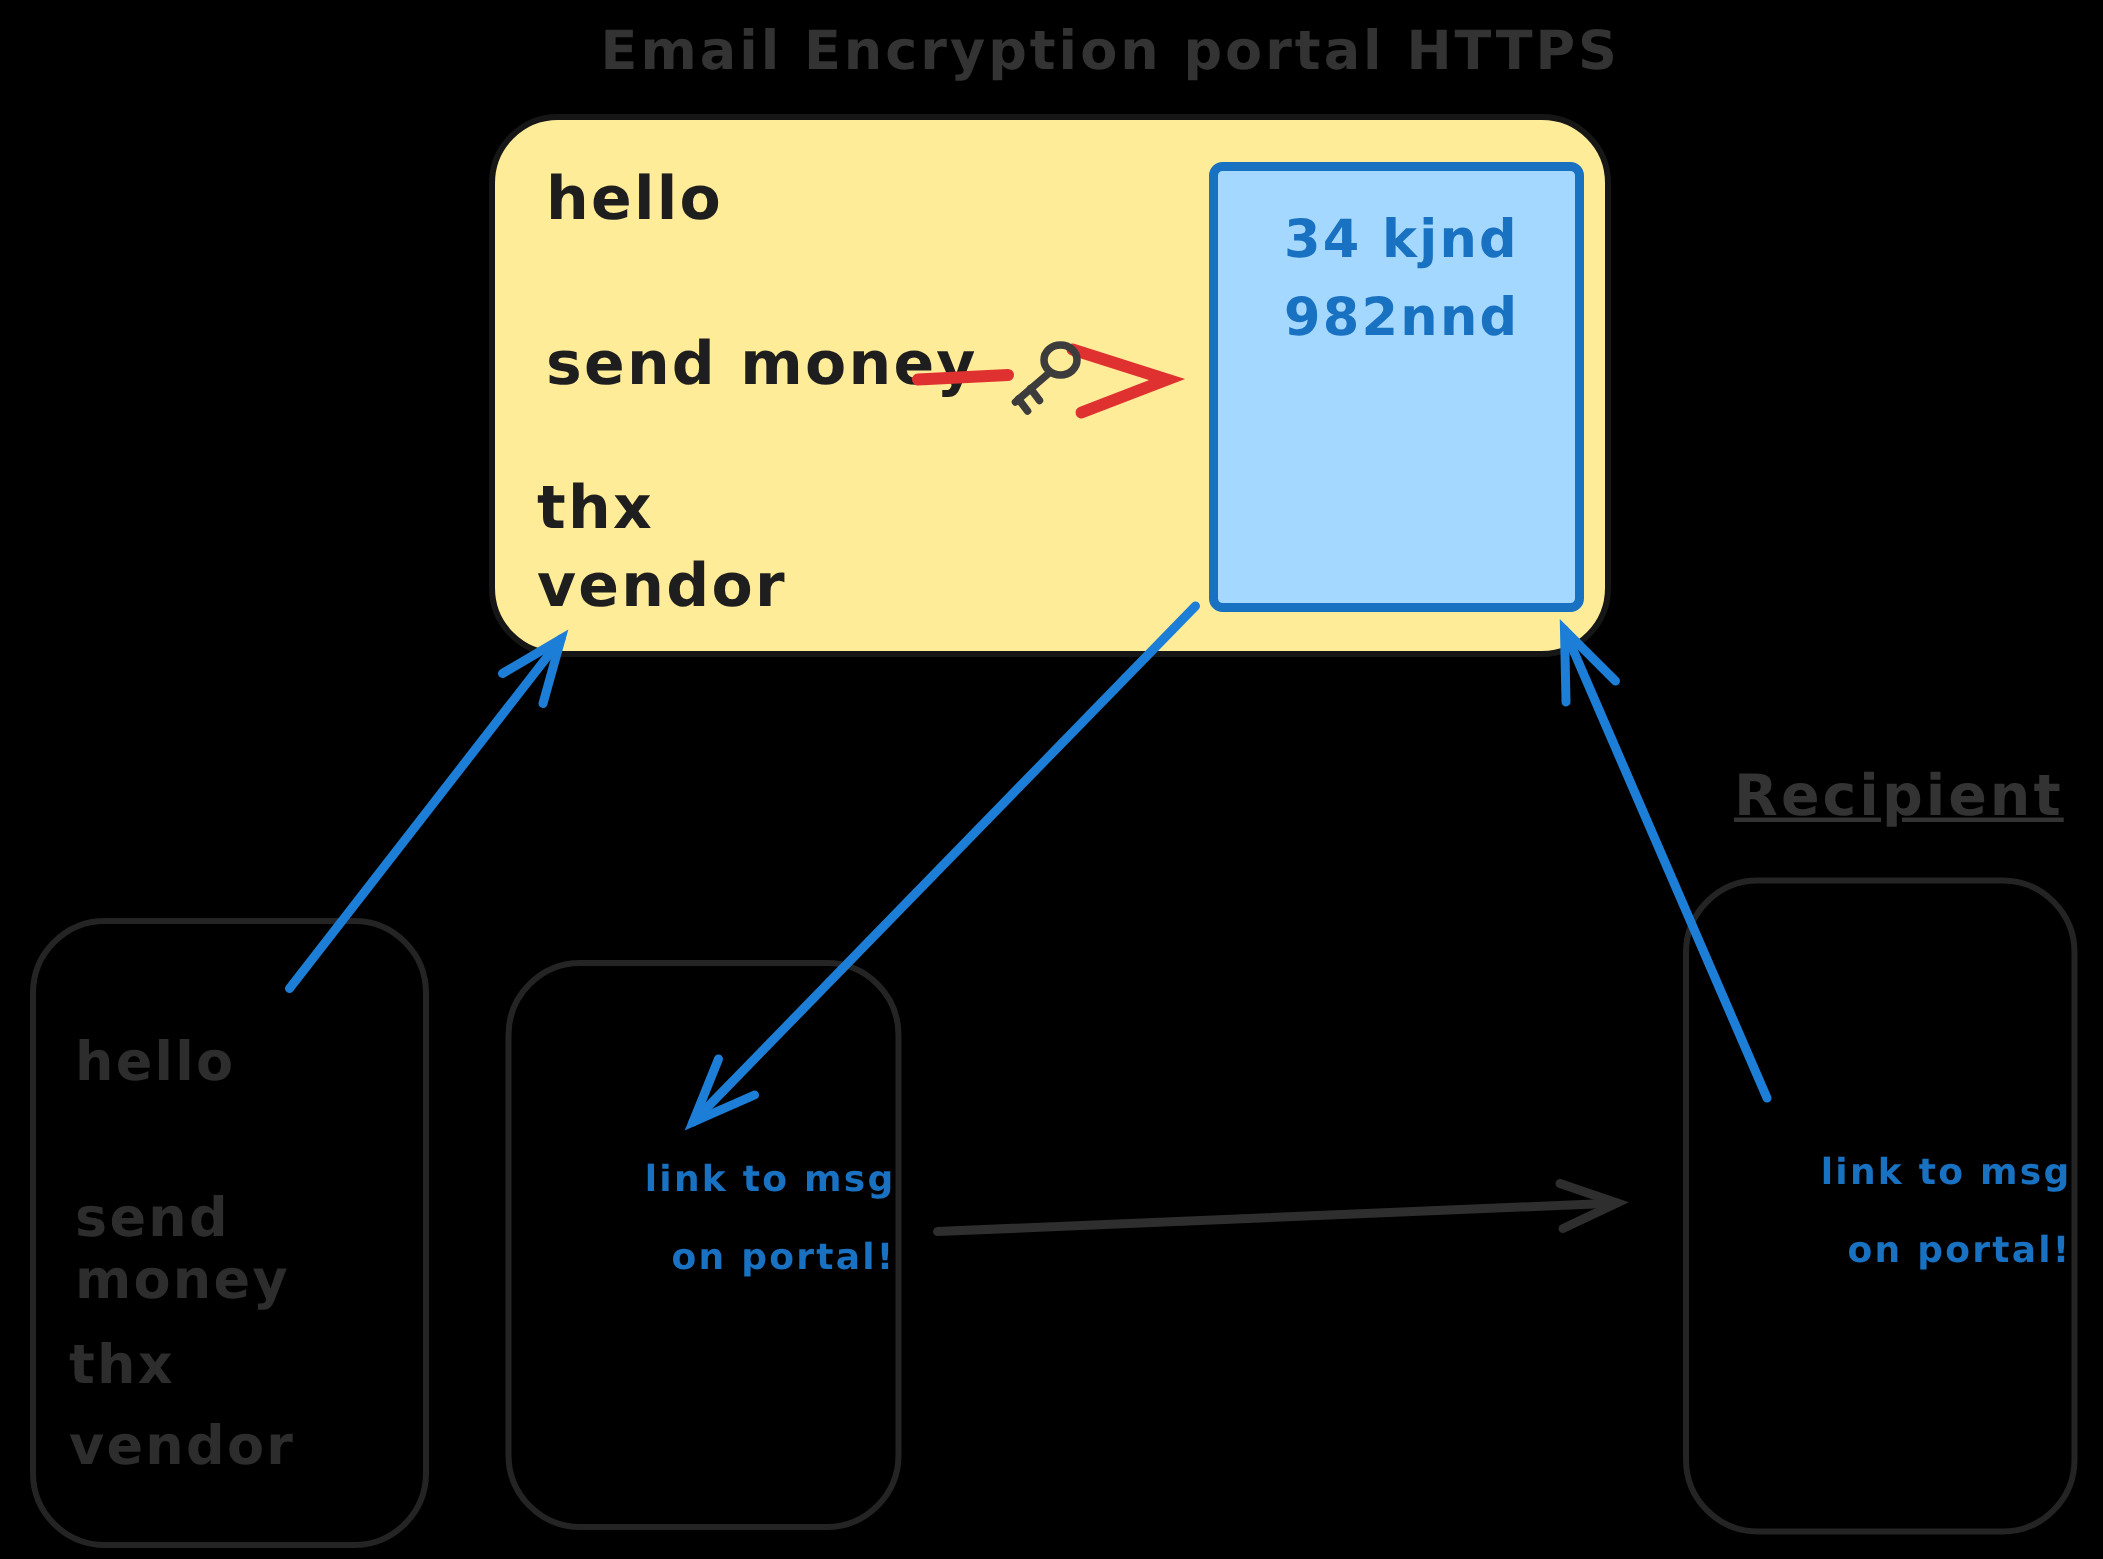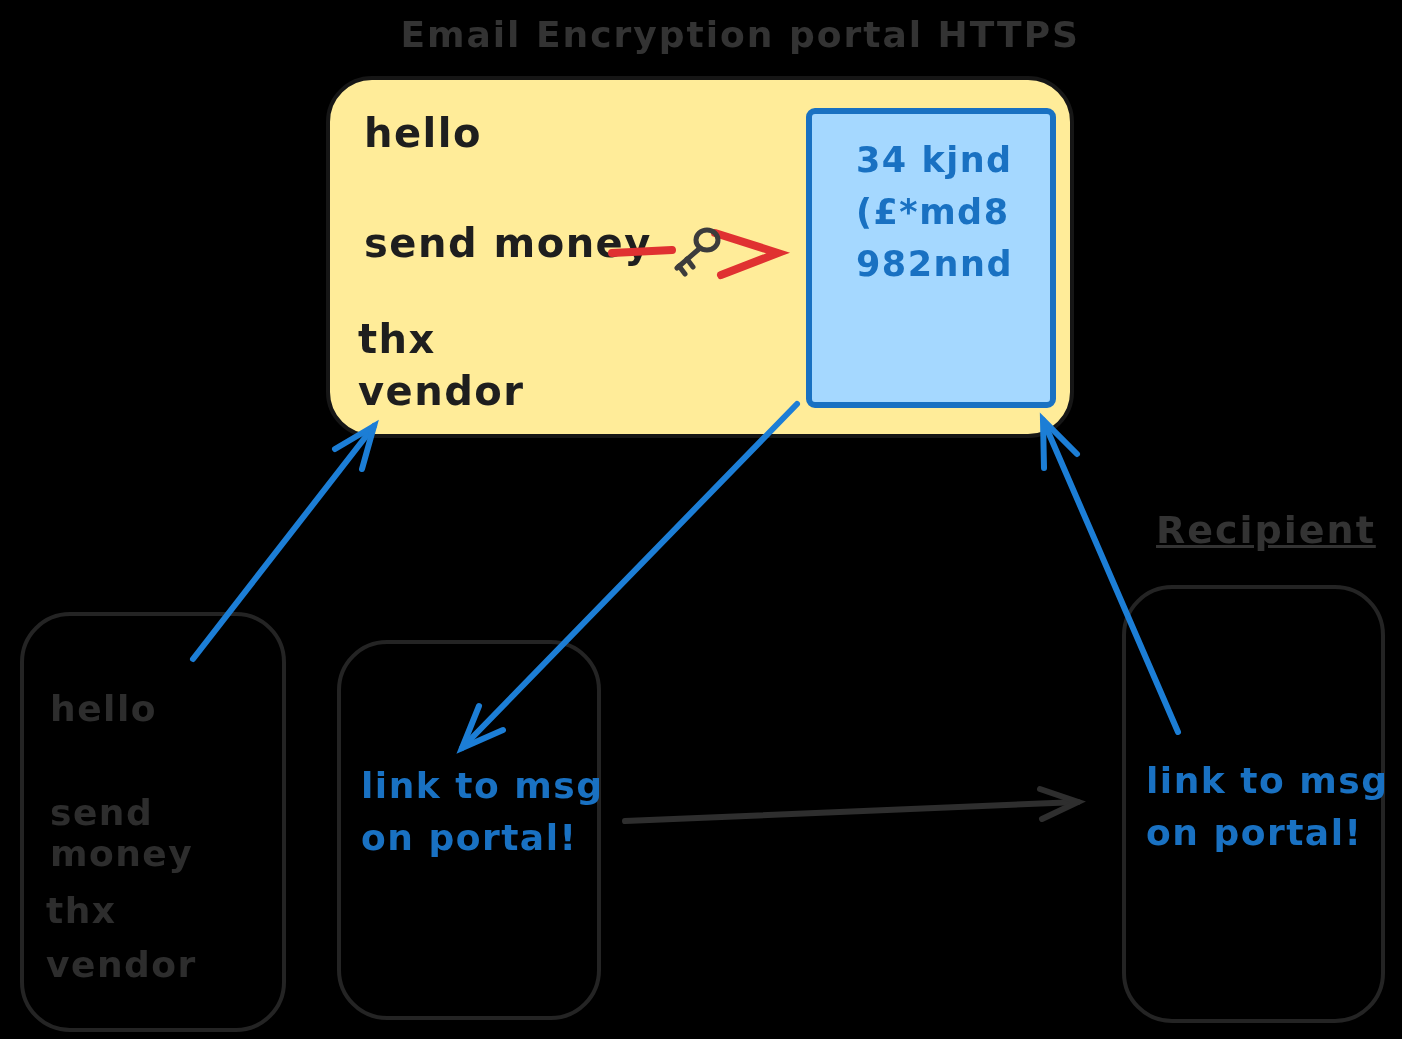--- a/index.html
+++ b/index.html
@@ -45,45 +45,43 @@
   .device-box {
     border: 4px solid #242424;
     border-radius: 50px;
     box-sizing: border-box;
     background: transparent;
   }
   .dim-line { position: absolute; font-size: 36px; color: #2d2d2d; }
 
   .portal-link-text {
     position: absolute; width: 100%;
-    text-align: left;
-    font-size: 36px; line-height: 52px;
+    text-align: right;
+    font-size: 24px; line-height: 52px;
     color: #1971c2;
-    padding-left: 20px;
   }
 
   svg.overlay { position: absolute; left: 0; top: 0; pointer-events: none; }
 </style>
 </head>
 <body>
 
 <div class="stage">
 
   <div class="abs diagram-title hand">Email Encryption portal HTTPS</div>
 
   <div class="abs portal-panel">
     <div class="plain-line hand" style="left:34px; top:30px;">hello</div>
     <div class="plain-line hand" style="left:34px; top:140px;">send money</div>
     <div class="plain-line hand" style="left:28px; top:236px;">thx</div>
     <div class="plain-line hand" style="left:28px; top:288px;">vendor</div>
   </div>
 
   <div class="abs cipher-box">
     <div class="cipher-line hand">34 kjnd</div>
-    <div class="cipher-line hand">(£*md8</div>
     <div class="cipher-line hand">982nnd</div>
   </div>
 
   <div class="abs party-label" style="left:1156px; top:508px;text-decoration:underline;">Recipient</div>
 
   <div class="abs device-box" style="left:20px; top:612px; width:266px; height:420px;">
     <div class="dim-line hand" style="left:26px; top:72px;">hello</div>
     <div class="dim-line hand" style="left:26px; top:176px;">send money</div>
     <div class="dim-line hand" style="left:22px; top:274px;">thx</div>
     <div class="dim-line hand" style="left:22px; top:328px;">vendor</div>

